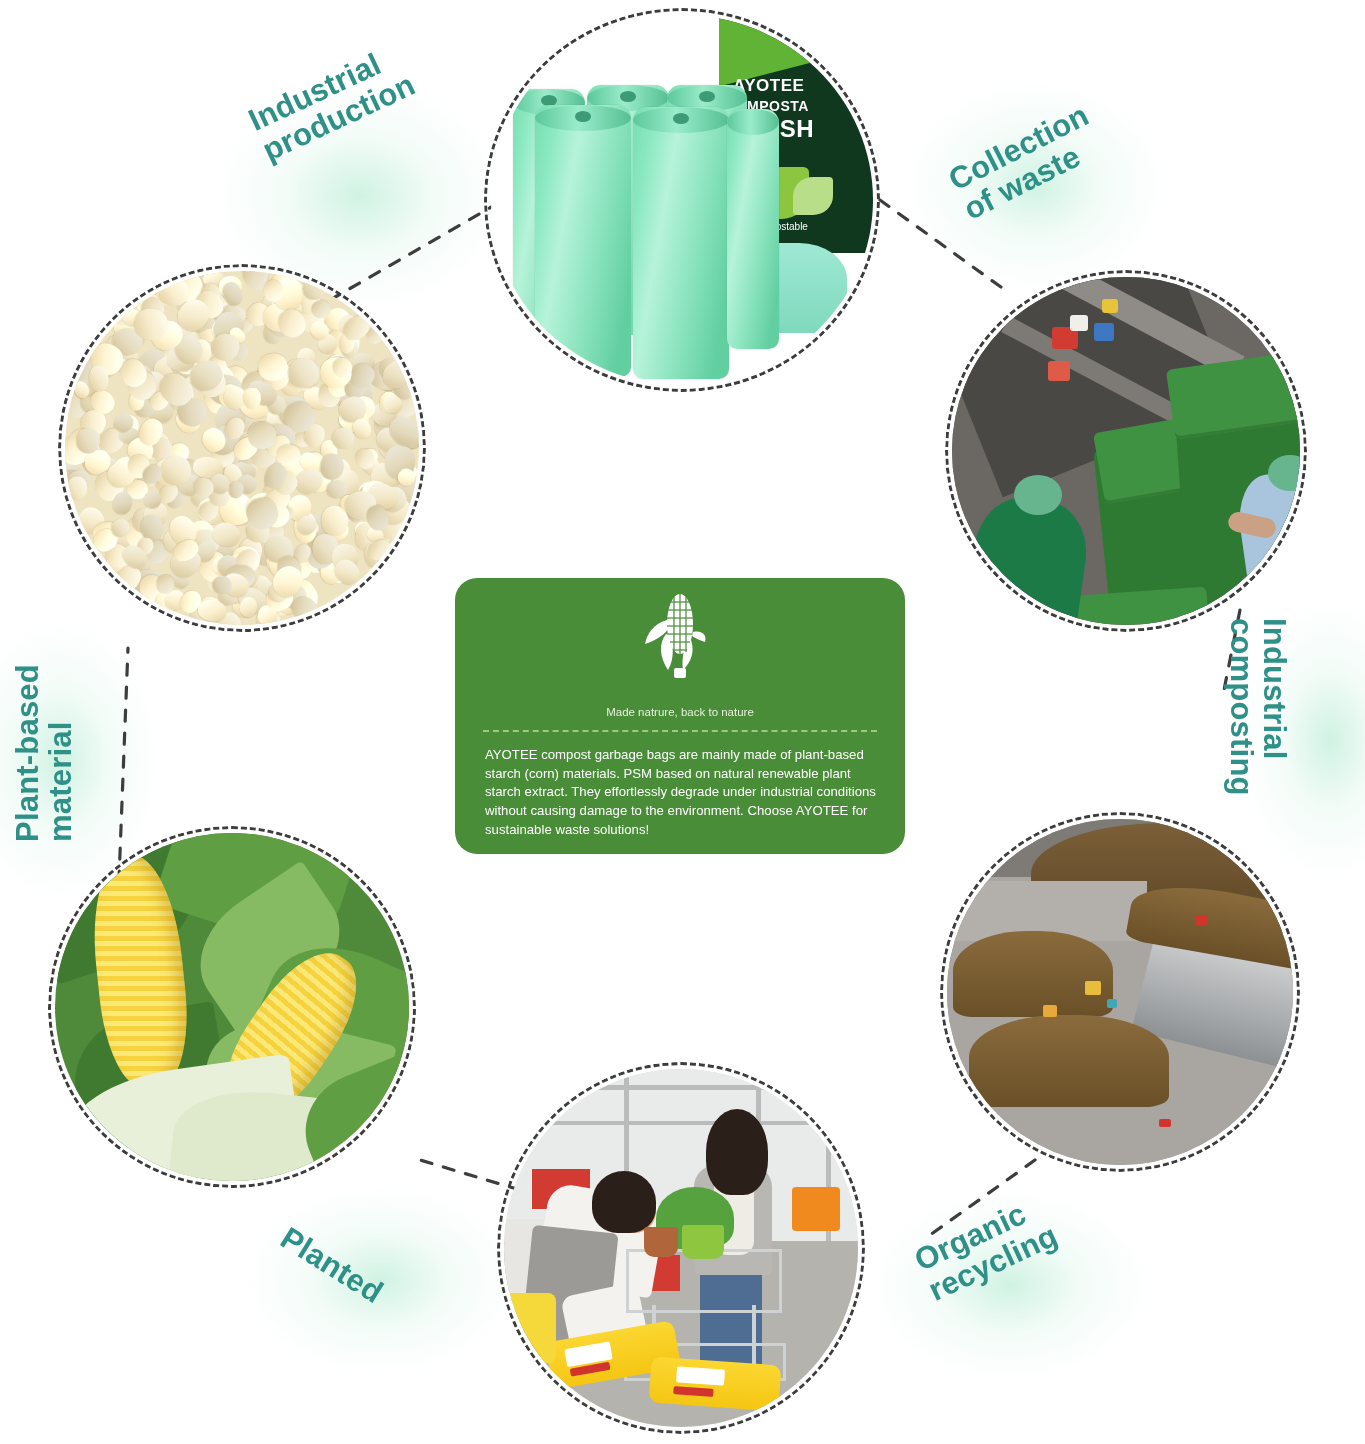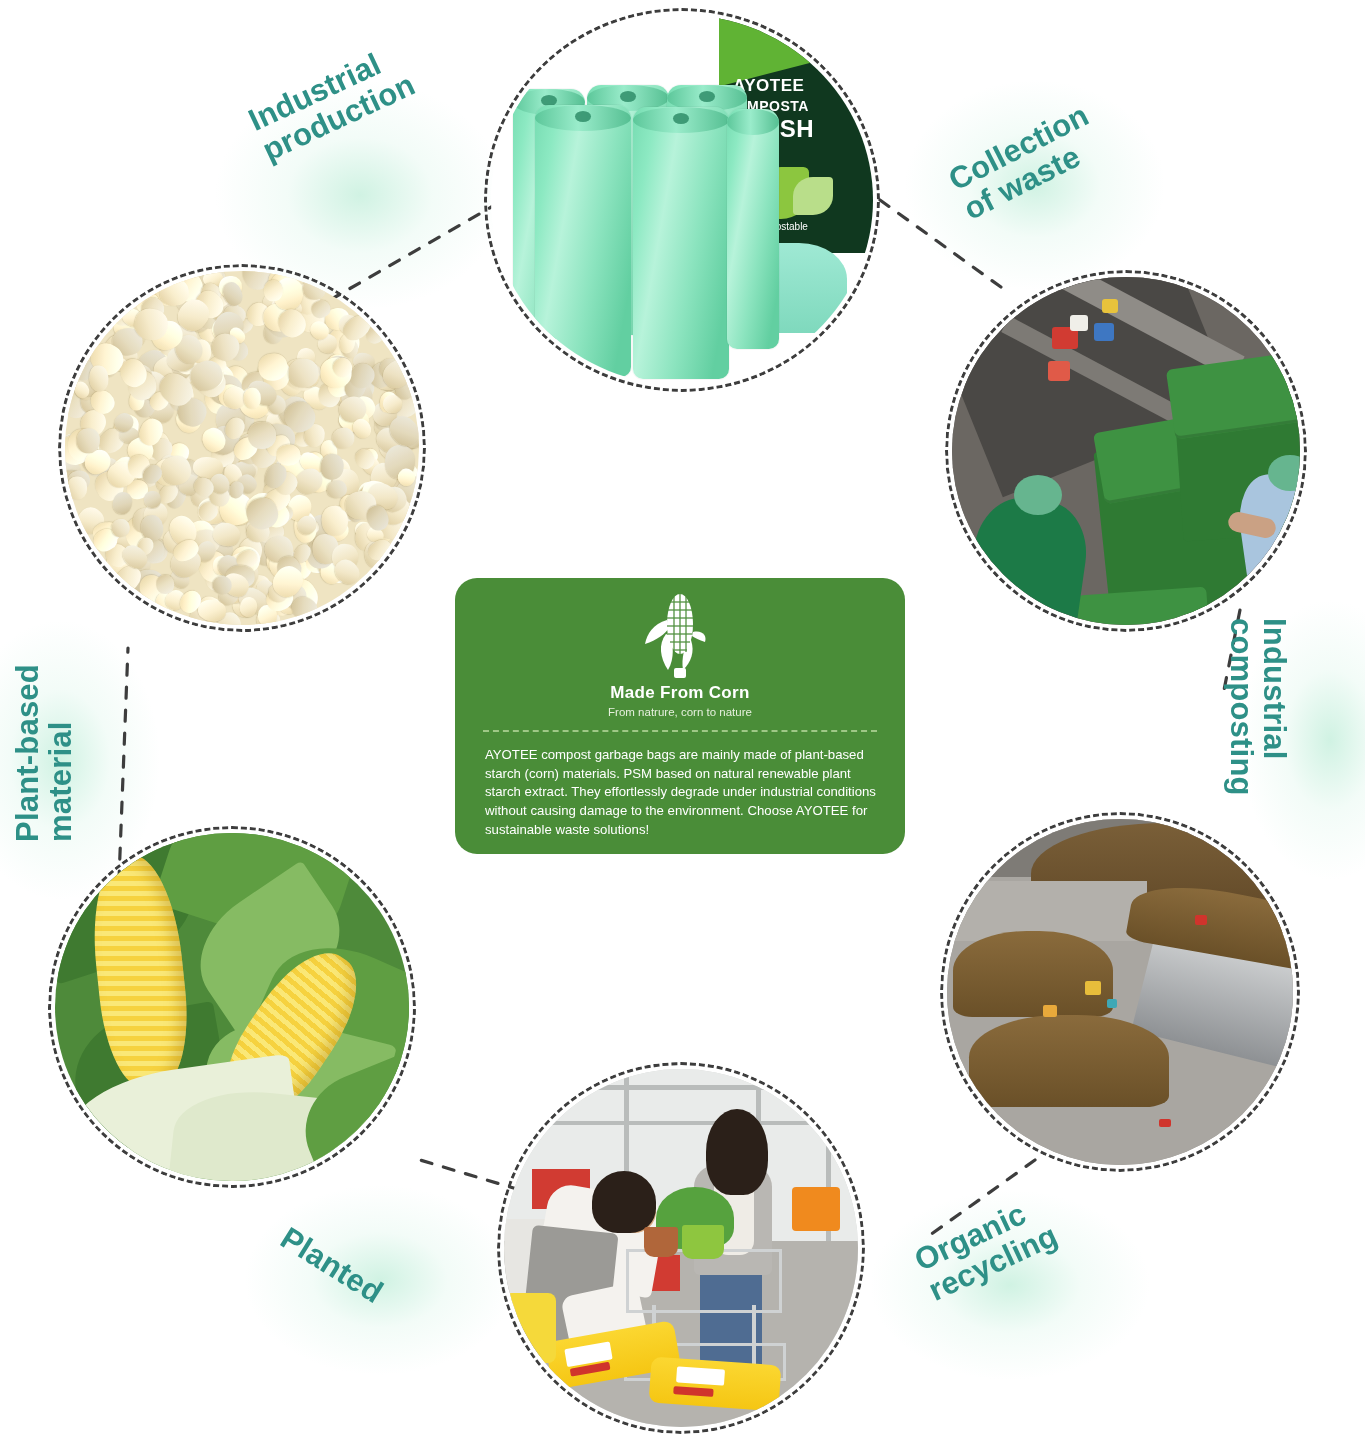--- a/index.html
+++ b/index.html
@@ -775,19 +775,18 @@
         <line x1="26" y1="28" x2="52" y2="28"></line>
           <line x1="26" y1="36" x2="52" y2="36"></line>
         <line x1="27" y1="44" x2="51" y2="44"></line>
           <line x1="29" y1="52" x2="49" y2="52"></line>
         <line x1="32" y1="60" x2="46" y2="60"></line>
         <line x1="33" y1="6" x2="33" y2="62"></line>
           <line x1="39" y1="4" x2="39" y2="64"></line>
         <line x1="45" y1="6" x2="45" y2="62"></line>
       </g>
     </svg>
-    <div class="cardtitle">Made From Corn</div>
-    <div class="cardsub">From natrure, corn to nature</div>
+    <div class="cardsub">Made natrure, back to nature</div>
     <div class="divider"></div>
     <div class="cardbody">AYOTEE compost garbage bags are mainly made of plant-based starch (corn) materials. PSM based on natural renewable plant starch extract.  They effortlessly degrade under industrial conditions without causing damage to the environment. Choose AYOTEE for sustainable waste solutions!</div>
   </div>
 
 </div>
 
 </body></html>

